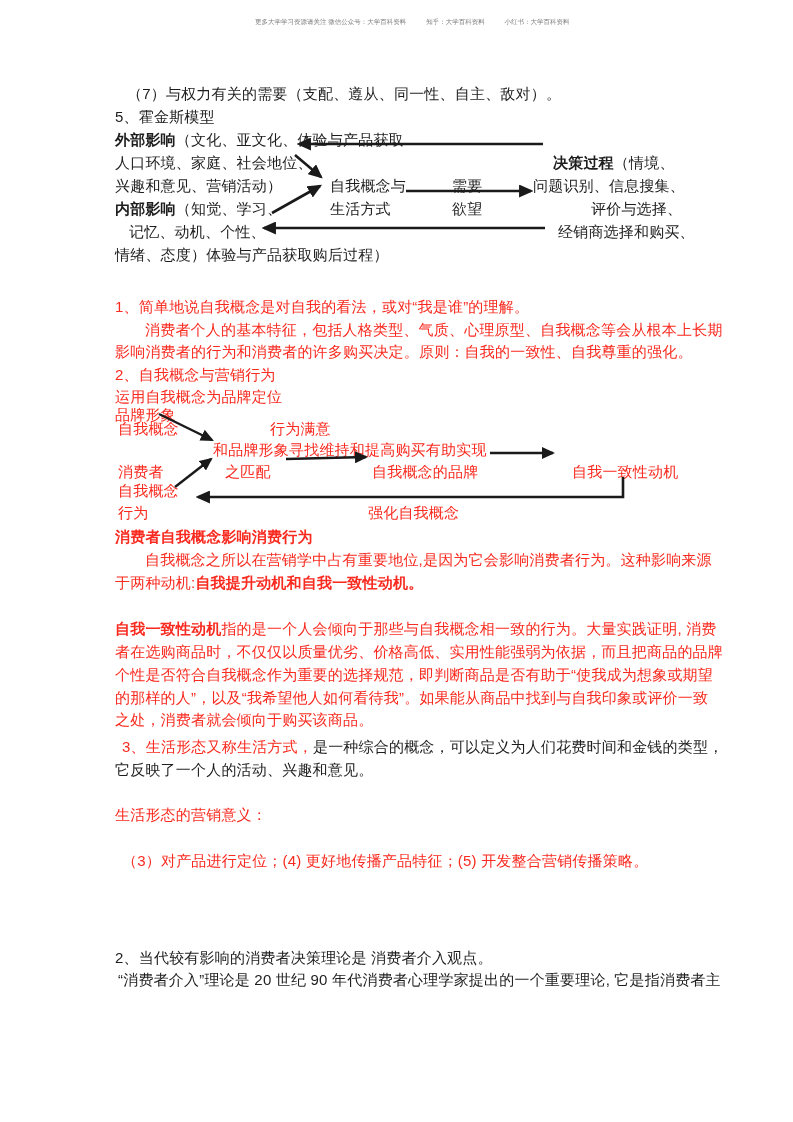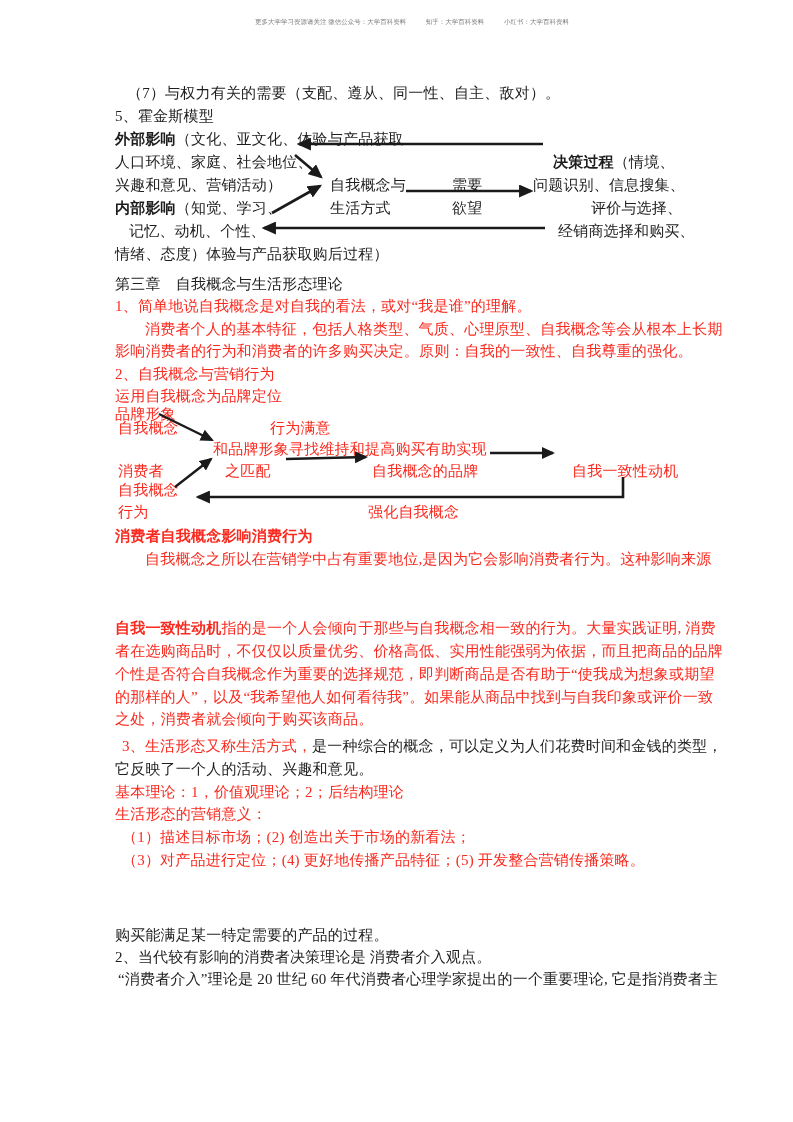--- a/index.html
+++ b/index.html
@@ -1,18 +1,18 @@
 <!DOCTYPE html>
 <html><head>
 <meta charset="utf-8">
 <style>
   html,body{margin:0;padding:0;background:#e9e9e9;}
   .page{
     position:relative;width:793px;height:1122px;background:#ffffff;
-    font-family:Liberation Serif, serif;
+    font-family:Liberation Sans, sans-serif;
     font-size:15px;color:#1d1d1d;overflow:hidden;margin:0 auto;
   }
   .ln{position:absolute;white-space:nowrap;line-height:17px;letter-spacing:0.2px;}
   .red{color:#f92a1f;}
   .b{font-weight:bold;}
   .hdr{position:absolute;top:18px;left:255px;font-size:6.5px;color:#7d7d7d;white-space:nowrap;}
   .hdr span{margin-right:18px;}
   svg.arrows{position:absolute;left:0;top:0;pointer-events:none;}
 </style>
 </head>
@@ -43,61 +43,60 @@
   <div class="ln" style="left:330px;top:200px">生活方式</div>
   <div class="ln" style="left:452px;top:177px">需要</div>
   <div class="ln" style="left:452px;top:200px">欲望</div>
   <div class="ln" style="left:553px;top:154px">
     <span class="b">决策过程</span><span>（情境、</span>
   </div>
   <div class="ln" style="left:533px;top:177px">问题识别、信息搜集、</div>
   <div class="ln" style="left:591px;top:200px">评价与选择、</div>
   <div class="ln" style="left:558px;top:223px">经销商选择和购买、</div>
 
-  <div class="ln" style="left:115px;top:276px">第三章　自我概念与生活形态理论</div>
   <div class="ln red" style="left:115px;top:298px">1、简单地说自我概念是对自我的看法，或对“我是谁”的理解。</div>
   <div class="ln red" style="left:145px;top:321px">消费者个人的基本特征，包括人格类型、气质、心理原型、自我概念等会从根本上长期</div>
   <div class="ln red" style="left:115px;top:343px">影响消费者的行为和消费者的许多购买决定。原则：自我的一致性、自我尊重的强化。</div>
   <div class="ln red" style="left:115px;top:366px">2、自我概念与营销行为</div>
   <div class="ln red" style="left:115px;top:388px">运用自我概念为品牌定位</div>
   <div class="ln red" style="left:115px;top:406px">品牌形象</div>
 
   <div class="ln red" style="left:118px;top:420px">自我概念</div>
   <div class="ln red" style="left:270px;top:420px">行为满意</div>
   <div class="ln red" style="left:213px;top:441px">和品牌形象寻找维持和提高购买有助实现</div>
   <div class="ln red" style="left:118px;top:463px">消费者</div>
   <div class="ln red" style="left:225px;top:463px">之匹配</div>
   <div class="ln red" style="left:372px;top:463px">自我概念的品牌</div>
   <div class="ln red" style="left:572px;top:463px">自我一致性动机</div>
   <div class="ln red" style="left:118px;top:482px">自我概念</div>
   <div class="ln red" style="left:118px;top:504px">行为</div>
   <div class="ln red" style="left:368px;top:504px">强化自我概念</div>
 
   <div class="ln red b" style="left:115px;top:528px">消费者自我概念影响消费行为</div>
   <div class="ln red" style="left:145px;top:551px">自我概念之所以在营销学中占有重要地位,是因为它会影响消费者行为。这种影响来源</div>
+  <div class="ln red" style="left:115px;top:574px">
+    <span>于两种动机:</span><span class="b">自我提升动机和自我一致性动机。</span>
+  </div>
   <div class="ln red" style="left:115px;top:620px">
     <span class="b">自我一致性动机</span><span>指的是一个人会倾向于那些与自我概念相一致的行为。大量实践证明, 消费</span>
   </div>
   <div class="ln red" style="left:115px;top:643px">者在选购商品时，不仅仅以质量优劣、价格高低、实用性能强弱为依据，而且把商品的品牌</div>
   <div class="ln red" style="left:115px;top:666px">个性是否符合自我概念作为重要的选择规范，即判断商品是否有助于“使我成为想象或期望</div>
   <div class="ln red" style="left:115px;top:689px">的那样的人”，以及“我希望他人如何看待我”。如果能从商品中找到与自我印象或评价一致</div>
   <div class="ln red" style="left:115px;top:711px">之处，消费者就会倾向于购买该商品。</div>
 
   <div class="ln" style="left:122px;top:738px">
     <span class="red">3、生活形态又称生活方式，</span><span>是一种综合的概念，可以定义为人们花费时间和金钱的类型，</span>
   </div>
   <div class="ln" style="left:115px;top:761px">它反映了一个人的活动、兴趣和意见。</div>
-  <div class="ln red" style="left:115px;top:784px">基本理论：1，价值观理论；2；后结构理论</div>
   <div class="ln red" style="left:115px;top:806px">生活形态的营销意义：</div>
-  <div class="ln red" style="left:122px;top:829px">（1）描述目标市场；(2) 创造出关于市场的新看法；</div>
   <div class="ln red" style="left:122px;top:852px">（3）对产品进行定位；(4) 更好地传播产品特征；(5) 开发整合营销传播策略。</div>
 
-  <div class="ln" style="left:115px;top:927px">购买能满足某一特定需要的产品的过程。</div>
   <div class="ln" style="left:115px;top:949px">2、当代较有影响的消费者决策理论是 消费者介入观点。</div>
-  <div class="ln" style="left:118px;top:971px">“消费者介入”理论是 20 世纪 60 年代消费者心理学家提出的一个重要理论, 它是指消费者主</div>
+  <div class="ln" style="left:118px;top:971px">“消费者介入”理论是 20 世纪 90 年代消费者心理学家提出的一个重要理论, 它是指消费者主</div>
 
   <svg class="arrows" width="793" height="1122" viewBox="0 0 793 1122">
     <defs>
       <marker id="ah" markerWidth="5.5" markerHeight="5" refX="4.6" refY="2.5" orient="auto">
         <path d="M0,0 L5.5,2.5 L0,5 z" fill="#1a1a1a"></path>
       </marker>
     </defs>
 
     <line x1="543" y1="144" x2="299" y2="144" stroke="#1a1a1a" stroke-width="2.6" marker-end="url(#ah)"></line>
     <line x1="295" y1="155" x2="321" y2="177" stroke="#1a1a1a" stroke-width="2.6" marker-end="url(#ah)"></line>

